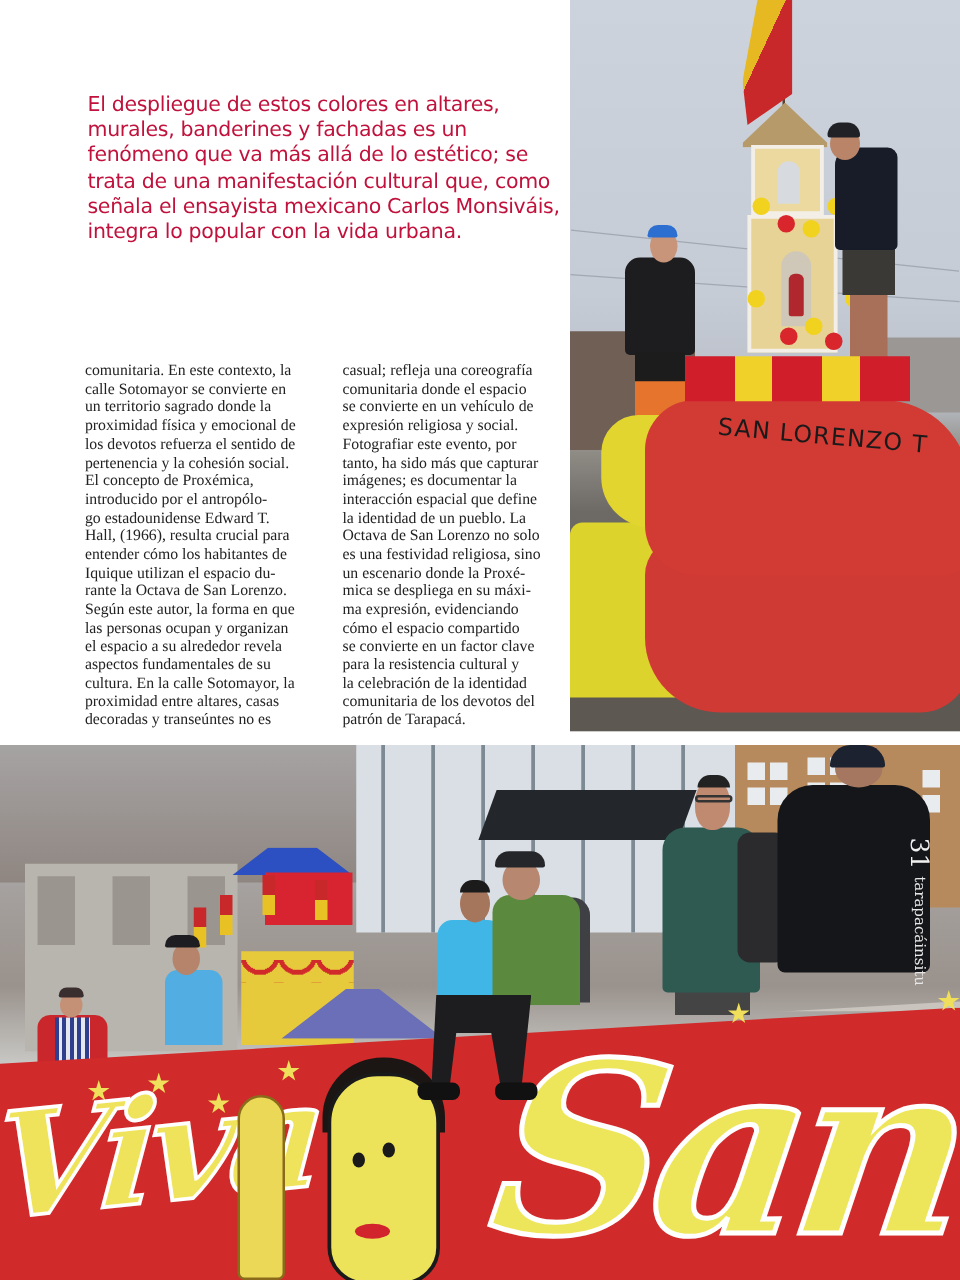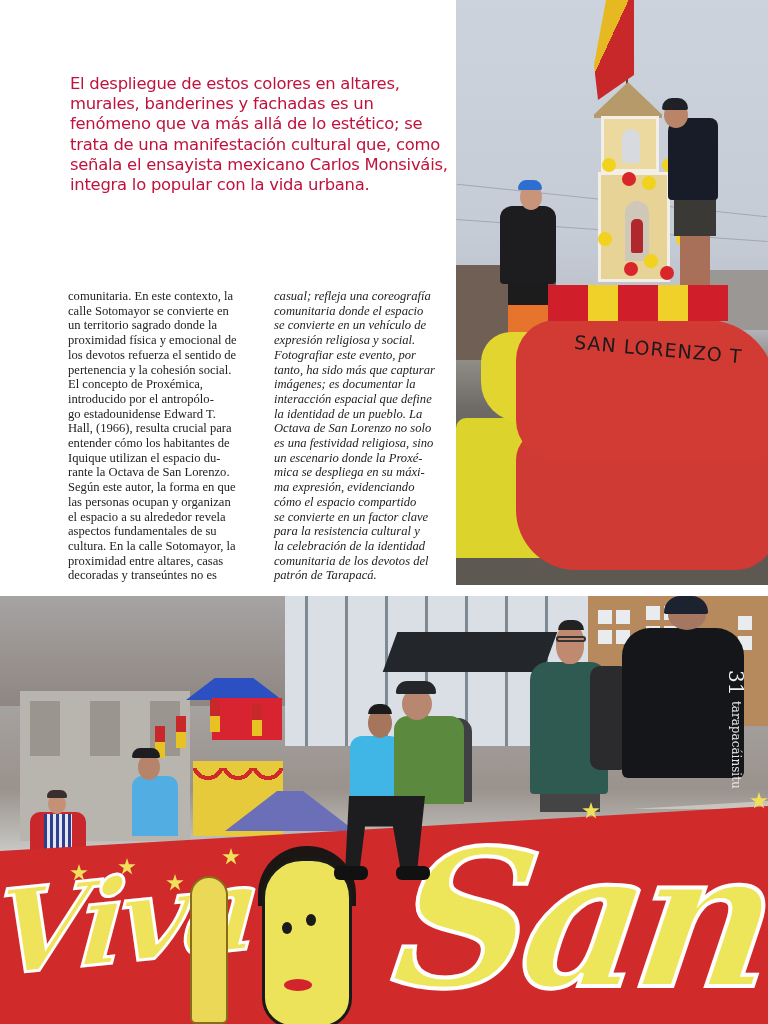--- a/index.html
+++ b/index.html
@@ -15,21 +15,21 @@
   }
 
   .col {
     position: absolute; top: 289px; width: 190px;
     color: #222;
     font-family: "Liberation Serif", serif;
     font-size: 12.6px; line-height: 14.7px;
     white-space: pre-line;
   }
   .col-1 { left: 68px; }
-  .col-2 { left: 274px; font-style: italic; }
+  .col-2 { left: 274px; }
 
   
   .photo-top {
     position: absolute; left: 456px; top: 0; width: 312px; height: 585px;
     overflow: hidden;
     background: linear-gradient(#cdd3dc 0%, #c6ccd6 40%, #b9bec6 55%, #8e8a84 62%, #6d6a66 70%, #5b5855 100%);
   }
   .pt-wires { position:absolute; left:0; top:200px; width:312px; height:2px; border-top:1px solid #8b9099; transform: rotate(6deg); opacity:.6; }
   .pt-wires.w2 { top:230px; transform: rotate(4deg); }
   .pt-building { position:absolute; left:0; top:265px; width:100px; height:95px; background:#6f5f55; }

